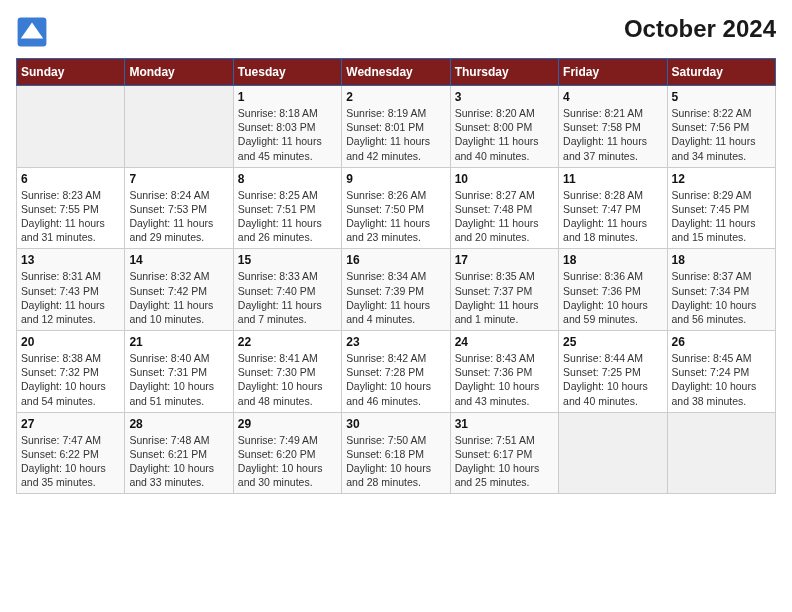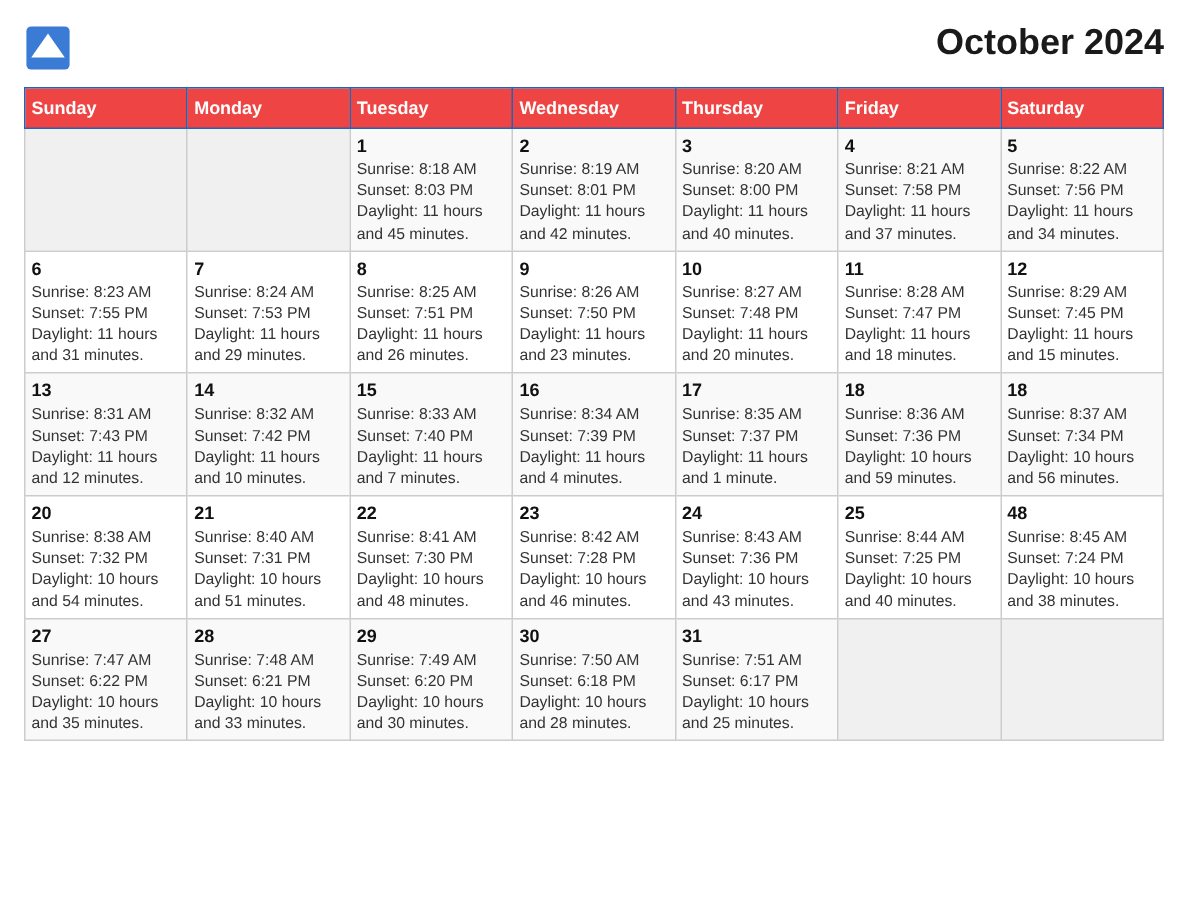--- a/index.html
+++ b/index.html
@@ -47,21 +47,21 @@
       font-size: 16px;
       color: #333;
       margin-top: 2px;
     }
     table {
       width: 100%;
       border-collapse: collapse;
       font-size: 11px;
     }
     thead tr th {
-      background: #ef4444;
+      background: #7f1d1d;
       color: #fff;
       font-weight: bold;
       font-size: 12px;
       padding: 6px 4px;
       text-align: left;
       border: 1px solid #2a60b0;
     }
     tbody tr td {
       border: 1px solid #ccc;
       vertical-align: top;
@@ -269,21 +269,21 @@
 Sunset: 7:36 PM
 Daylight: 10 hours and 43 minutes.</div>
         </td>
         <td>
           <div class="day-number">25</div>
           <div class="day-detail">Sunrise: 8:44 AM
 Sunset: 7:25 PM
 Daylight: 10 hours and 40 minutes.</div>
         </td>
         <td>
-          <div class="day-number">48</div>
+          <div class="day-number">26</div>
           <div class="day-detail">Sunrise: 8:45 AM
 Sunset: 7:24 PM
 Daylight: 10 hours and 38 minutes.</div>
         </td>
       </tr>
       <tr>
         <td>
           <div class="day-number">27</div>
           <div class="day-detail">Sunrise: 7:47 AM
 Sunset: 6:22 PM

